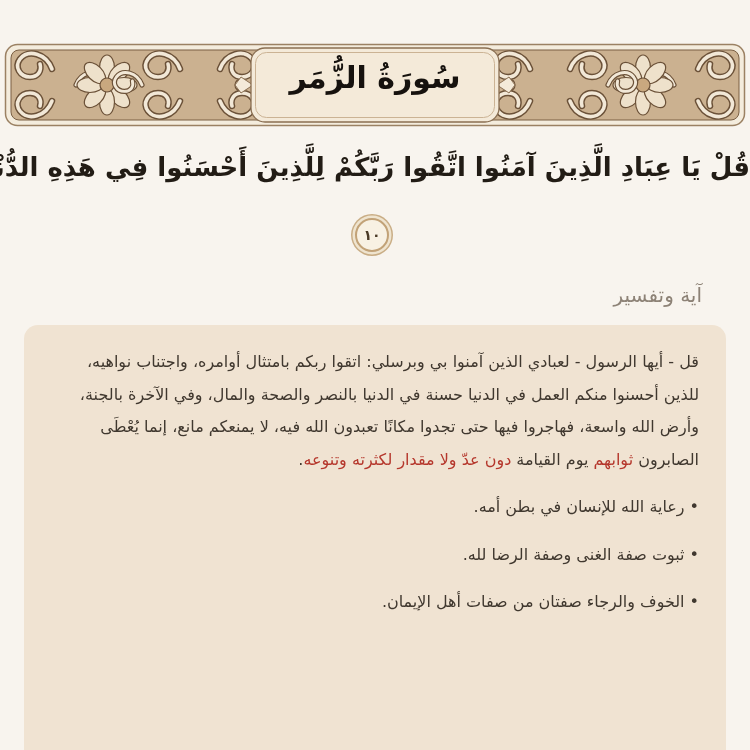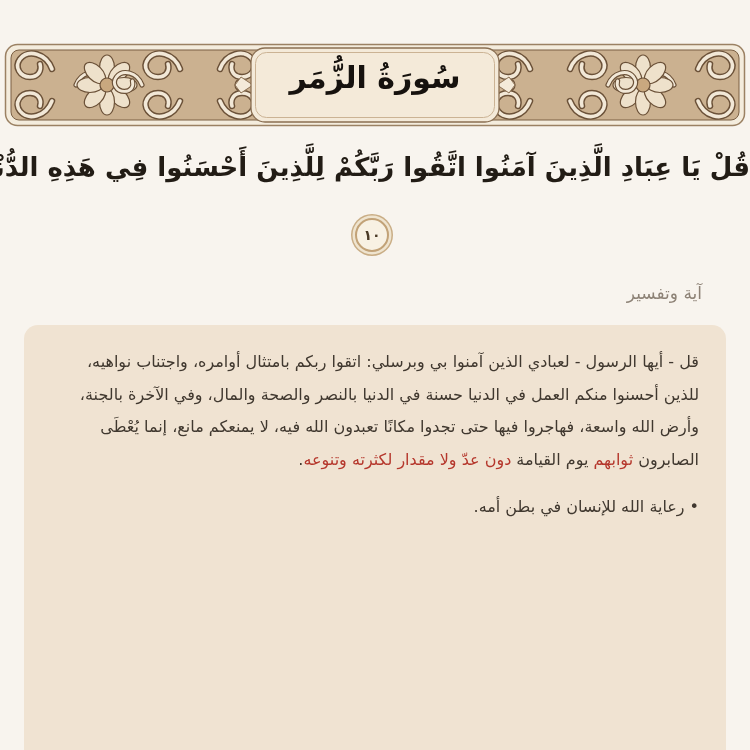--- a/index.html
+++ b/index.html
@@ -27,21 +27,21 @@
     display:inline-flex;align-items:center;justify-content:center;
     width:30px;height:30px;border-radius:50%;
     background:#f8f1e3;border:2px solid #c2a277;
     box-shadow:0 0 0 2.5px #efe4cf, 0 0 0 4px #c9ad85;
     font-size:14px;font-weight:bold;color:#4a3a26;
     vertical-align:middle;margin-right:12px;margin-left:6px;
   }
   
   .section-label{
     position:absolute;top:283px;right:48px;
-    font-size:17px;color:#8d8276;direction:rtl;
+    font-size:20px;color:#8d8276;direction:rtl;
   }
   
   .tafsir-box{
     position:absolute;left:24px;top:325px;width:702px;height:496px;
     background:#f0e3d2;border-radius:14px;box-sizing:border-box;
     padding:21px 27px 18px 27px;
     direction:rtl;text-align:right;
     color:#40382f;font-size:16px;line-height:32.5px;
   }
   .tafsir-paragraph{margin:0 0 15px 0;}
@@ -113,13 +113,15 @@
         <span>١٠</span>
       </span></div>
 </div>
 
 <div class="section-label">آية وتفسير</div>
 
 <div class="tafsir-box">
   <p class="tafsir-paragraph"><span>قل - أيها الرسول - لعبادي الذين آمنوا بي وبرسلي: اتقوا ربكم بامتثال أوامره، واجتناب نواهيه، للذين أحسنوا منكم العمل في الدنيا حسنة في الدنيا بالنصر والصحة والمال، وفي الآخرة بالجنة، وأرض الله واسعة، فهاجروا فيها حتى تجدوا مكانًا تعبدون الله فيه، لا يمنعكم مانع، إنما يُعْطَى الصابرون </span><span class="red">ثوابهم</span><span> يوم القيامة </span><span class="red">دون عدّ ولا مقدار لكثرته وتنوعه</span><span>.</span></p>
 
   <div class="bullet"><span class="bullet-marker">•</span><span>رعاية الله للإنسان في بطن أمه.</span></div>
+  <div class="bullet"><span class="bullet-marker">•</span><span>ثبوت صفة الغنى وصفة الرضا لله.</span></div>
+  <div class="bullet"><span class="bullet-marker">•</span><span>الخوف والرجاء صفتان من صفات أهل الإيمان.</span></div>
 </div>
 
 </body></html>

